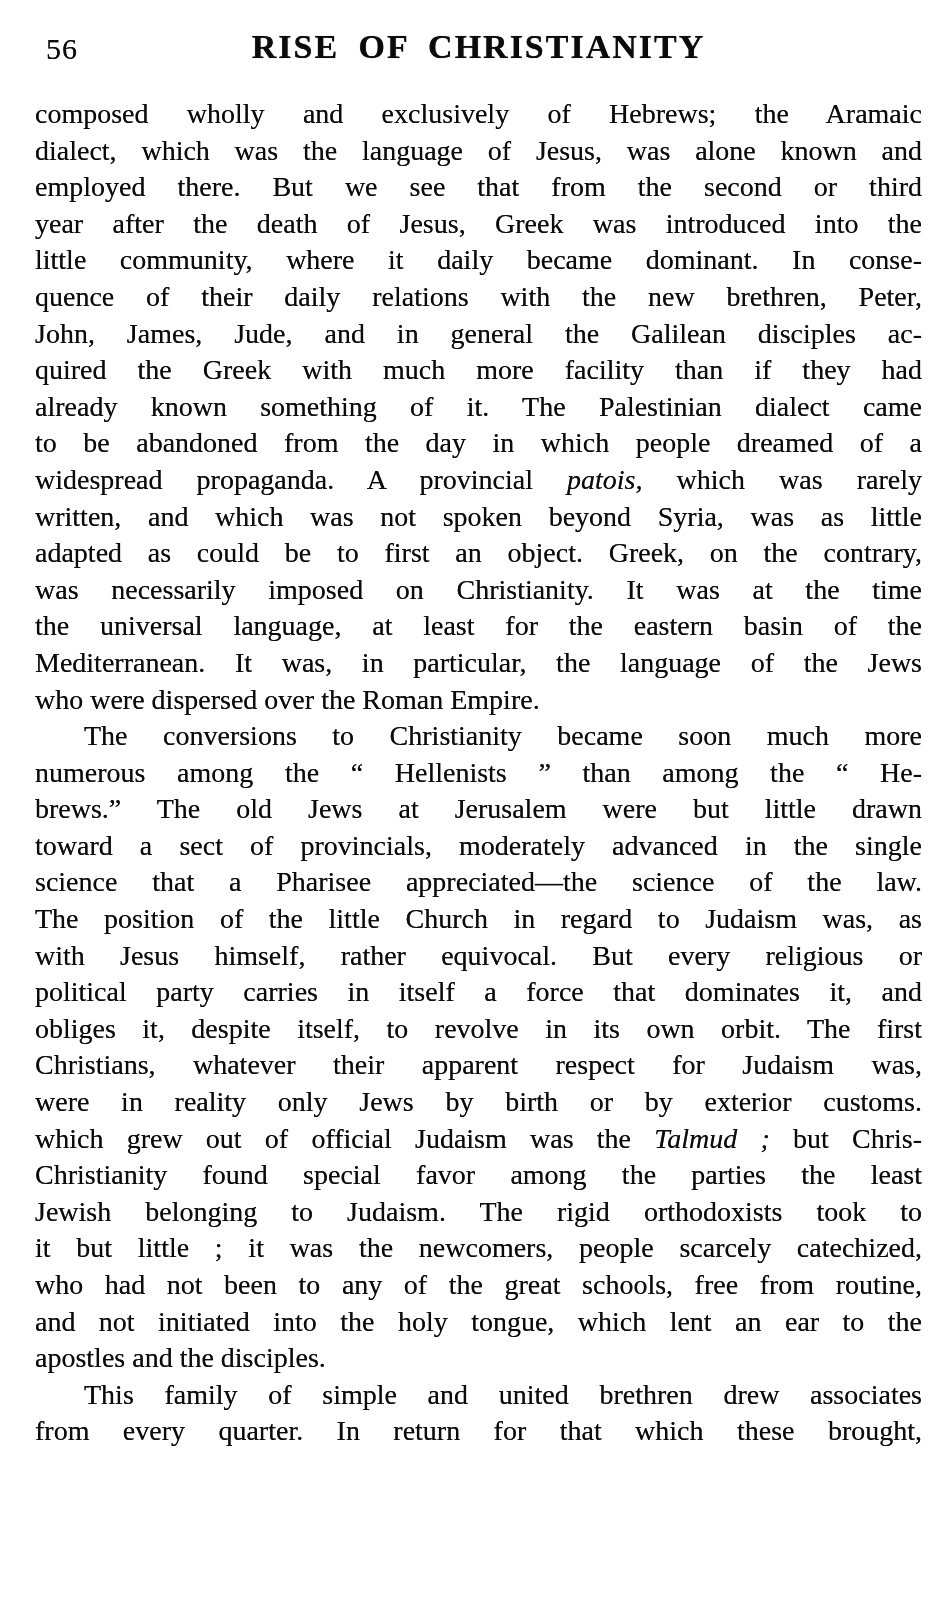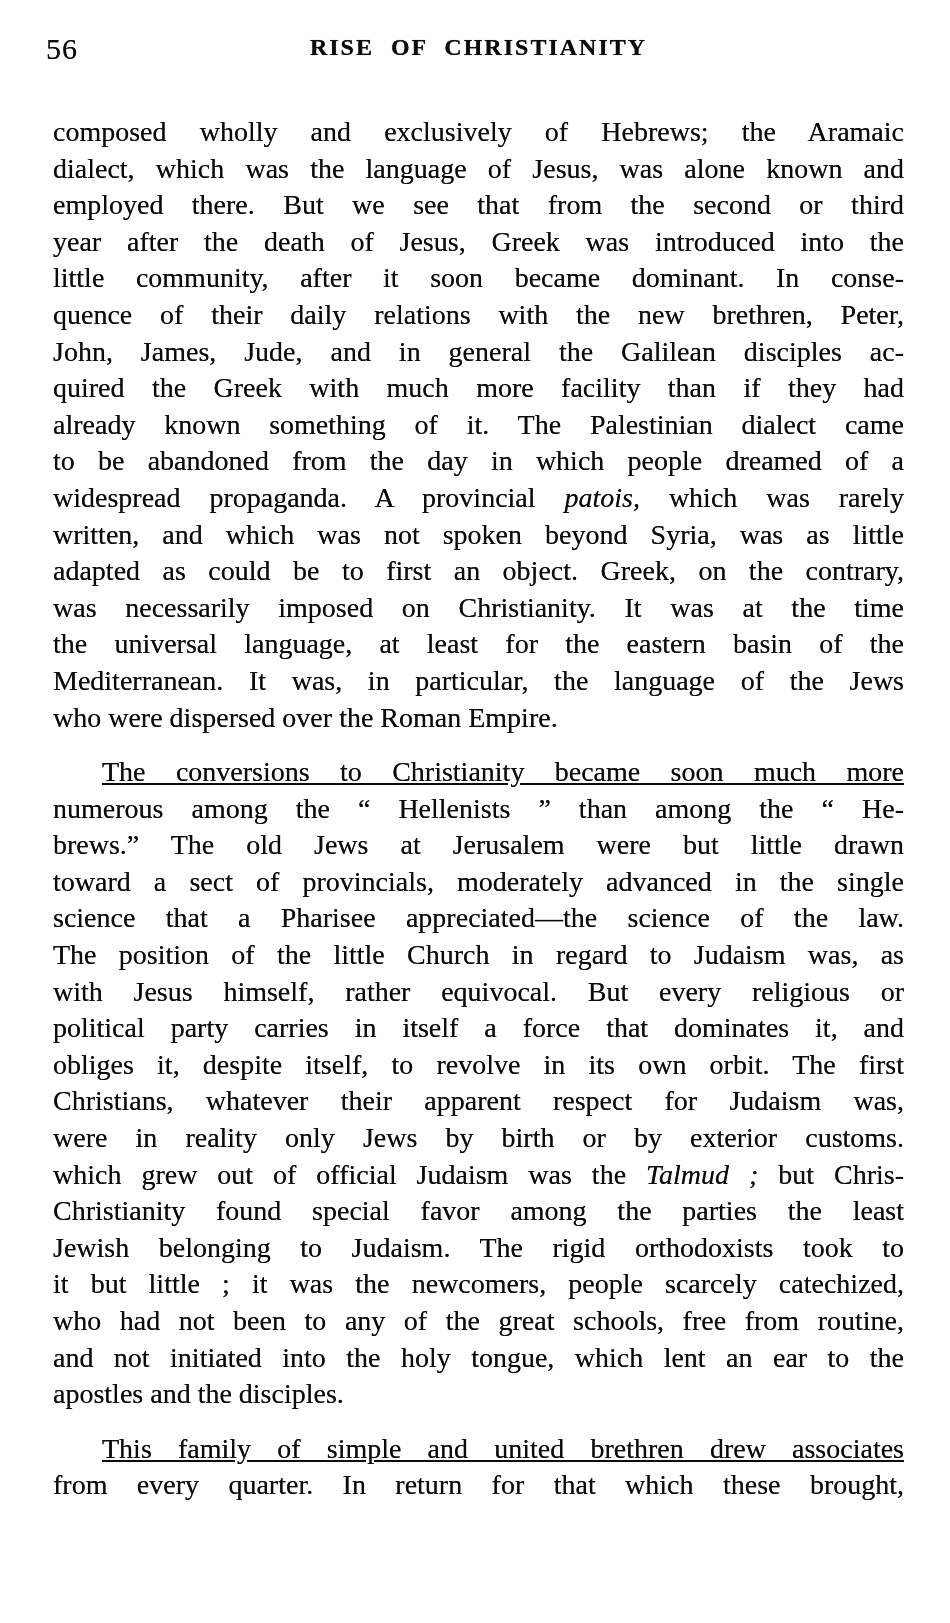--- a/index.html
+++ b/index.html
@@ -25,68 +25,67 @@
     line-height: 32px;
     letter-spacing: 1px;
     text-shadow: 0 0 0.6px rgba(0,0,0,0.75);
   }
   .running-title {
     position: absolute;
     left: 35px;
     right: 28px;
     top: 30px;
     text-align: center;
-    font-size: 24px;
+    font-size: 34px;
     line-height: 34px;
     font-weight: bold;
     letter-spacing: 2px;
     word-spacing: 9px;
     text-shadow: 0 0 0.7px rgba(0,0,0,0.8);
   }
   
   .page-text {
     position: absolute;
     top: 96px;
     left: 35px;
     width: 887px;
     font-size: 28px;
     text-shadow: 0 0 0.6px rgba(0,0,0,0.7);
   }
-  .paragraph { margin: 18px; padding: 0; }
+  .paragraph { margin: 0; padding: 0; }
   .text-line {
     height: 36.6px;
     line-height: 36.6px;
     white-space: nowrap;          
     text-align: justify;
     text-align-last: justify;     
     text-justify: inter-word;
     overflow: visible;
   }
   .text-line.para-end {
     text-align-last: left;        
   }
   .text-line.indent {
     text-indent: 49px;            
-    text-decoration: underline;
   }
   .text-line i { font-style: italic; font-family: Liberation Serif, serif; }
 </style>
 </head>
 <body>
 
 <div class="scan-page">
   <div class="folio">56</div>
   <div class="running-title">RISE OF CHRISTIANITY</div>
   <div class="page-text">
       <div class="paragraph">
         <div class="text-line"><span>composed wholly and exclusively of Hebrews; the Aramaic</span></div>
         <div class="text-line"><span>dialect, which was the language of Jesus, was alone known and</span></div>
         <div class="text-line"><span>employed there.  But we see that from the second or third</span></div>
         <div class="text-line"><span>year after the death of Jesus, Greek was introduced into the</span></div>
-        <div class="text-line"><span>little community, after it soon became dominant.  In conse-</span></div>
+        <div class="text-line"><span>little community, where it daily became dominant.  In conse-</span></div>
         <div class="text-line"><span>quence of their daily relations with the new brethren, Peter,</span></div>
         <div class="text-line"><span>John, James, Jude, and in general the Galilean disciples ac-</span></div>
         <div class="text-line"><span>quired the Greek with much more facility than if they had</span></div>
         <div class="text-line"><span>already known something of it.  The Palestinian dialect came</span></div>
         <div class="text-line"><span>to be abandoned from the day in which people dreamed of a</span></div>
         <div class="text-line"><span>widespread propaganda.  A provincial </span><i>patois,</i><span> which was rarely</span></div>
         <div class="text-line"><span>written, and which was not spoken beyond Syria, was as little</span></div>
         <div class="text-line"><span>adapted as could be to first an object.  Greek, on the contrary,</span></div>
         <div class="text-line"><span>was necessarily imposed on Christianity.  It was at the time</span></div>
         <div class="text-line"><span>the universal language, at least for the eastern basin of the</span></div>

